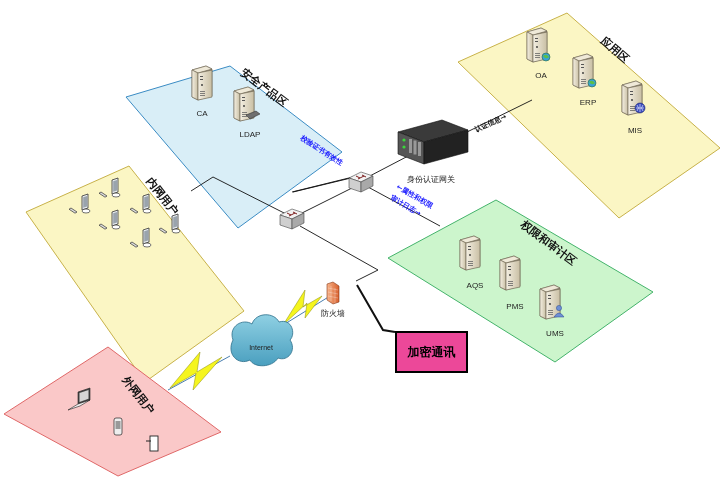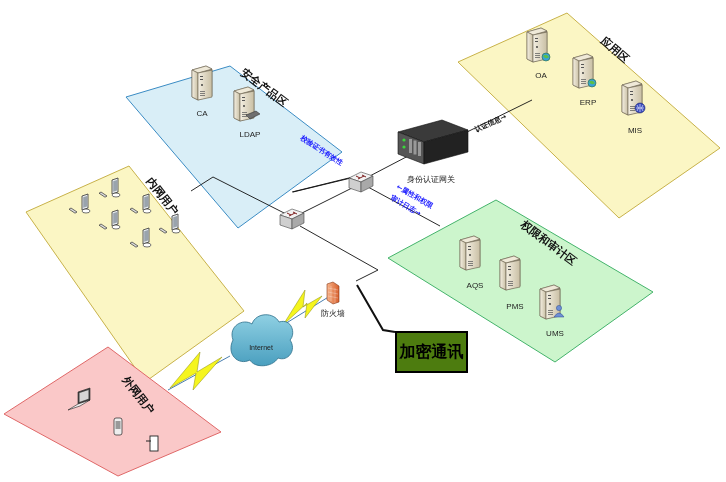--- a/index.html
+++ b/index.html
@@ -1,21 +1,21 @@
 <!DOCTYPE html>
 <html><head>
 <meta charset="utf-8">
 <style>
   html,body{margin:0;padding:0;background:#ffffff;}
   body{width:726px;height:482px;position:relative;overflow:hidden;font-family:"DejaVu Sans",sans-serif;}
   svg{position:absolute;left:0;top:0;}
   .zone-title{font-family:"DejaVu Sans",sans-serif;font-weight:bold;font-size:11px;fill:#111;}
   .node-label{font-family:"Liberation Sans",sans-serif;font-size:8px;fill:#222;}
   .edge-label{font-family:"DejaVu Sans",sans-serif;font-size:7px;font-weight:bold;}
-  .callout-box{position:absolute;left:395px;top:331px;width:73px;height:42px;border:2px solid #000;background:#4d7c0f;display:flex;align-items:center;justify-content:center;font-family:"DejaVu Sans",sans-serif;font-size:16px;font-weight:bold;color:#000;box-sizing:border-box;}
+  .callout-box{position:absolute;left:395px;top:331px;width:73px;height:42px;border:2px solid #000;background:#ec4899;display:flex;align-items:center;justify-content:center;font-family:"DejaVu Sans",sans-serif;font-size:12px;font-weight:bold;color:#000;box-sizing:border-box;}
 </style>
 </head>
 <body>
 
 <svg width="726" height="482" viewBox="0 0 726 482">
   <defs>
     <linearGradient id="srvFront" x1="0" x2="1" y1="0" y2="0">
       <stop offset="0" stop-color="#f4efe2"></stop>
         <stop offset="1" stop-color="#c9bfa4"></stop>
     </linearGradient>

